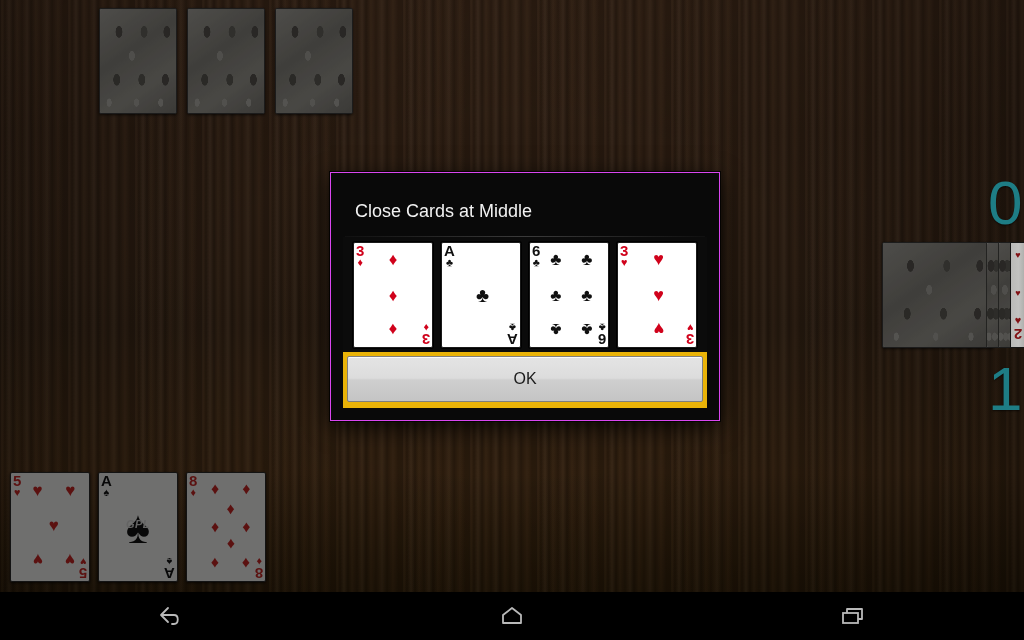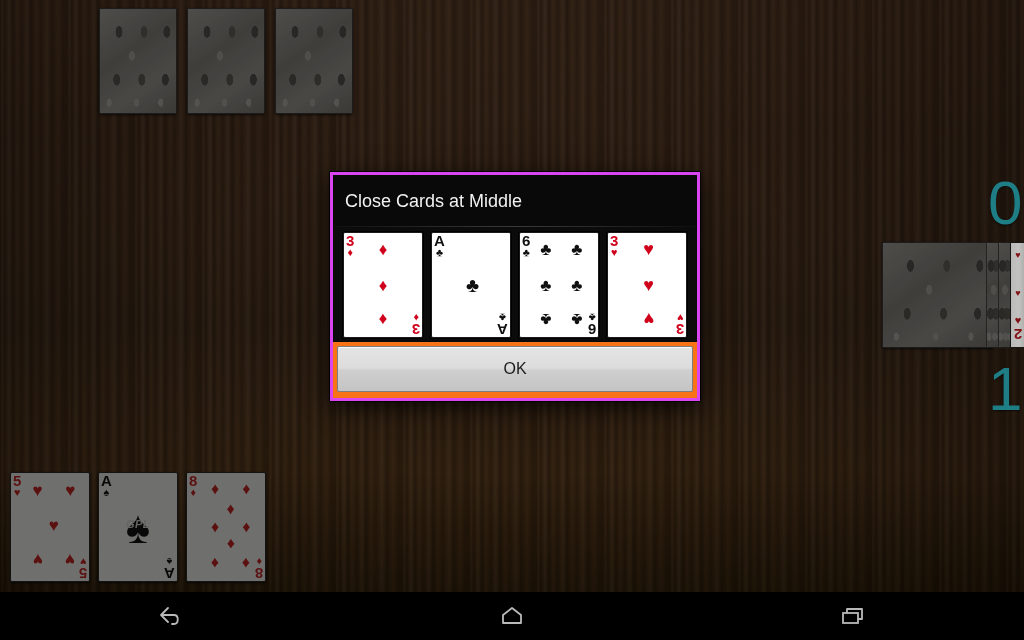--- a/index.html
+++ b/index.html
@@ -167,23 +167,23 @@
     line-height: 1;
     text-shadow: 0 1px 2px rgba(0,0,0,0.6);
   }
 
   
   #dialog {
     position: absolute;
     left: 330px; top: 172px;
     width: 364px;
     background: #090909;
-    border: 3px solid #d946ef;
+    border: 1px solid #d946ef;
     box-shadow: 0 0 0 1px rgba(0,0,0,0.8), 0 6px 22px rgba(0,0,0,0.75);
-    padding: 0;
+    padding: 12px;
   }
   #dialog-title {
     color: #f2f2f2;
     font-size: 18px;
     padding: 16px 12px 14px 12px;
     font-family: "Liberation Sans", sans-serif;
   }
   #dialog-divider {
     height: 1px;
     background: linear-gradient(90deg, rgba(80,80,80,0.1), rgba(120,120,120,0.45), rgba(80,80,80,0.1));
@@ -193,21 +193,21 @@
     position: relative;
     height: 115px;
     background: #0b0b0b;
     padding: 0;
   }
   #dialog-cards .card-face {
     box-shadow: 0 0 0 1px #000;
   }
   #dialog-footer {
     padding: 4px 4px 6px 4px;
-    background: #f97316;
+    background: #eab308;
   }
   #ok-button {
     display: block;
     width: 100%;
     height: 46px;
     border: 1px solid #7e7e7e;
     border-radius: 2px;
     background: linear-gradient(180deg, #e4e4e4 0%, #dcdcdc 48%, #cfcfcf 52%, #c4c4c4 100%);
     color: #1b1b1b;
     font-size: 16px;

